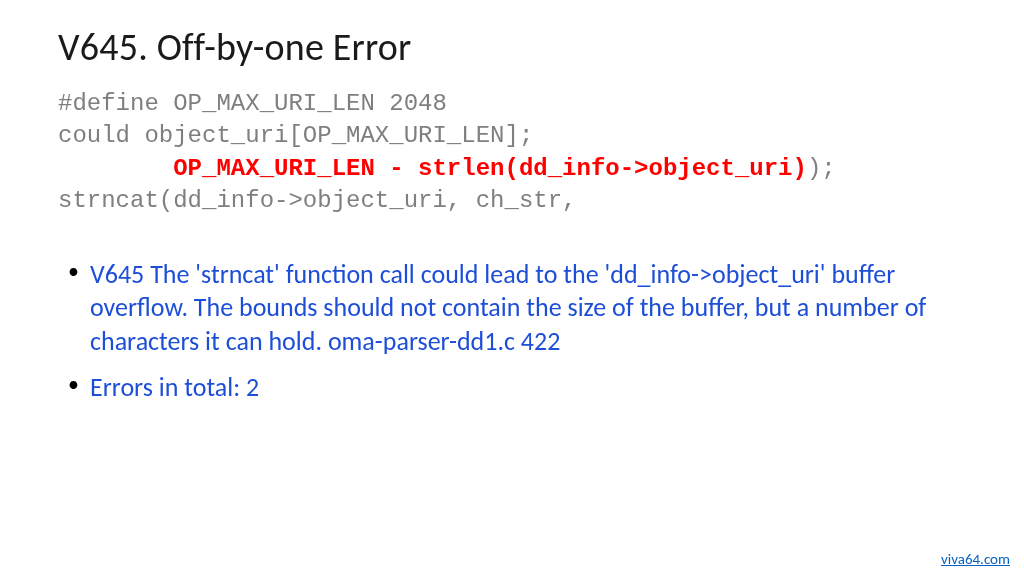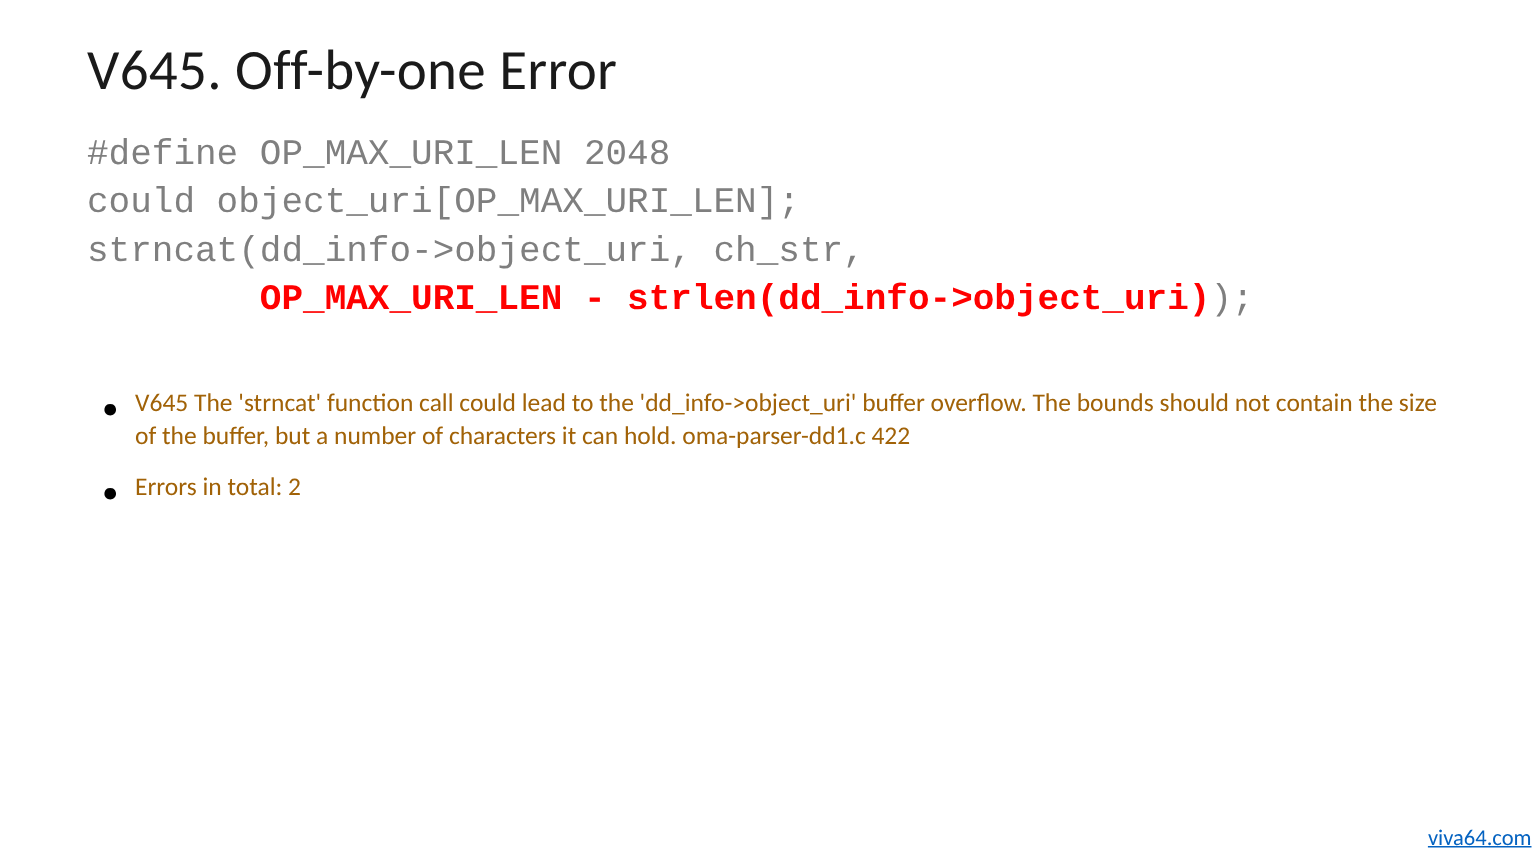--- a/index.html
+++ b/index.html
@@ -33,49 +33,49 @@
   .highlight {
     color: #ff0000;
     font-weight: bold;
   }
   .bullets {
     list-style: none;
     padding-left: 18px;
   }
   .bullets li {
     position: relative;
-    font-size: 17px;
-    color: #a16207;
+    font-size: 26px;
+    color: #1d4ed8;
     line-height: 1.3;
     margin-bottom: 12px;
     padding-left: 14px;
   }
   .bullets li::before {
     content: "•";
     position: absolute;
     left: -8px;
     top: 0;
     font-size: 22px;
     color: #000000;
   }
   .footer-link {
     position: absolute;
-    right: 3px;
+    right: 14px;
     bottom: 8px;
     font-size: 15px;
     color: #0563c1;
     text-decoration: underline;
     cursor: pointer;
   }
 </style>
 </head>
 <body>
 
 <h1 class="title">V645. Off-by-one Error</h1>
 
-<div class="code-block"><span class="code-line">#define OP_MAX_URI_LEN 2048</span><span class="code-line">could object_uri[OP_MAX_URI_LEN];</span><span class="code-line"></span><span class="code-line">strncat(dd_info-&gt;object_uri, ch_str,</span><span class="code-line"><span>        </span><span class="highlight">OP_MAX_URI_LEN - strlen(dd_info-&gt;object_uri)</span><span>);</span></span></div>
+<div class="code-block"><span class="code-line">#define OP_MAX_URI_LEN 2048</span><span class="code-line">could object_uri[OP_MAX_URI_LEN];</span><span class="code-line"></span><span class="code-line"><span>        </span><span class="highlight">OP_MAX_URI_LEN - strlen(dd_info-&gt;object_uri)</span><span>);</span></span><span class="code-line">strncat(dd_info-&gt;object_uri, ch_str,</span></div>
 
 <ul class="bullets">
   <li>V645 The 'strncat' function call could lead to the 'dd_info-&gt;object_uri' buffer overflow. The bounds should not contain the size of the buffer, but a number of characters it can hold. oma-parser-dd1.c 422</li>
   <li>Errors in total: 2</li>
 </ul>
 
 <a class="footer-link">viva64.com</a>
 
 </body></html>

